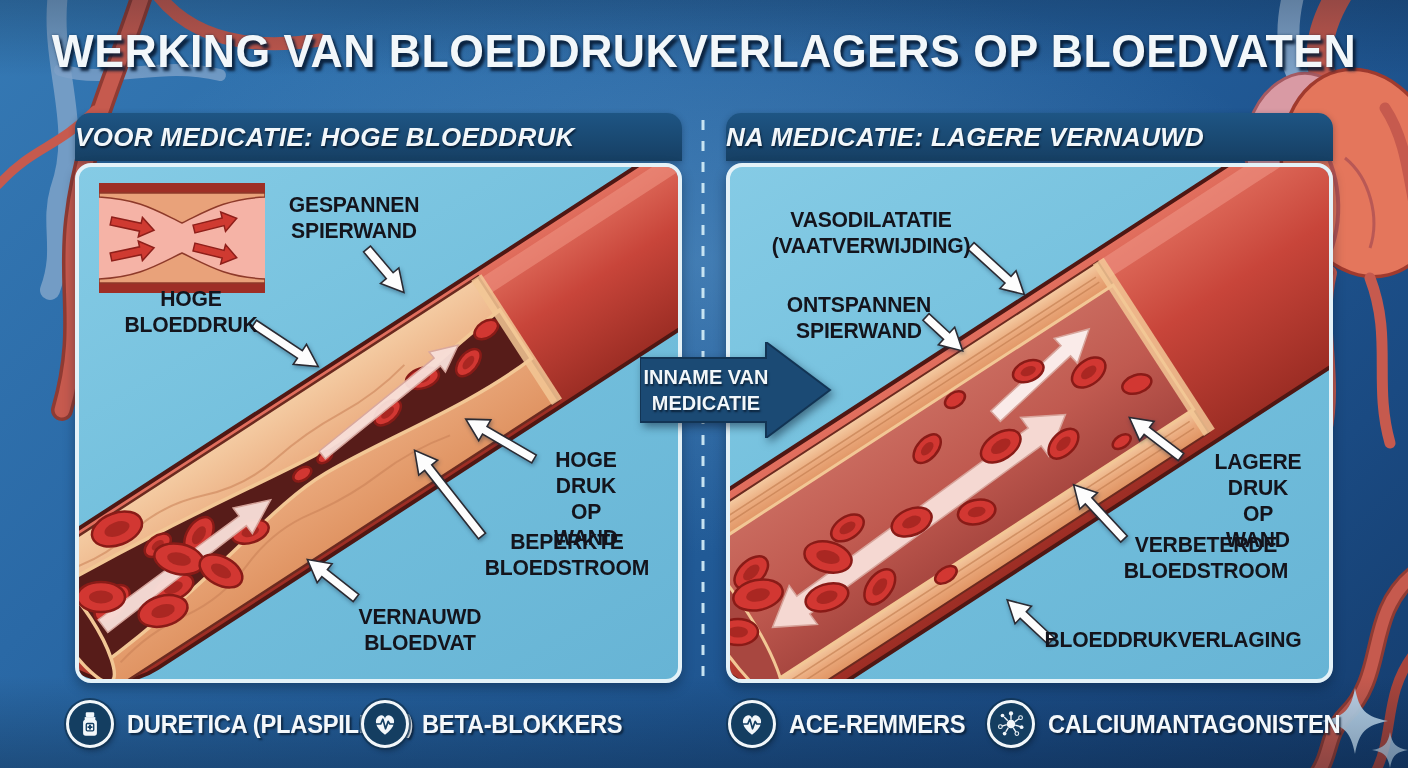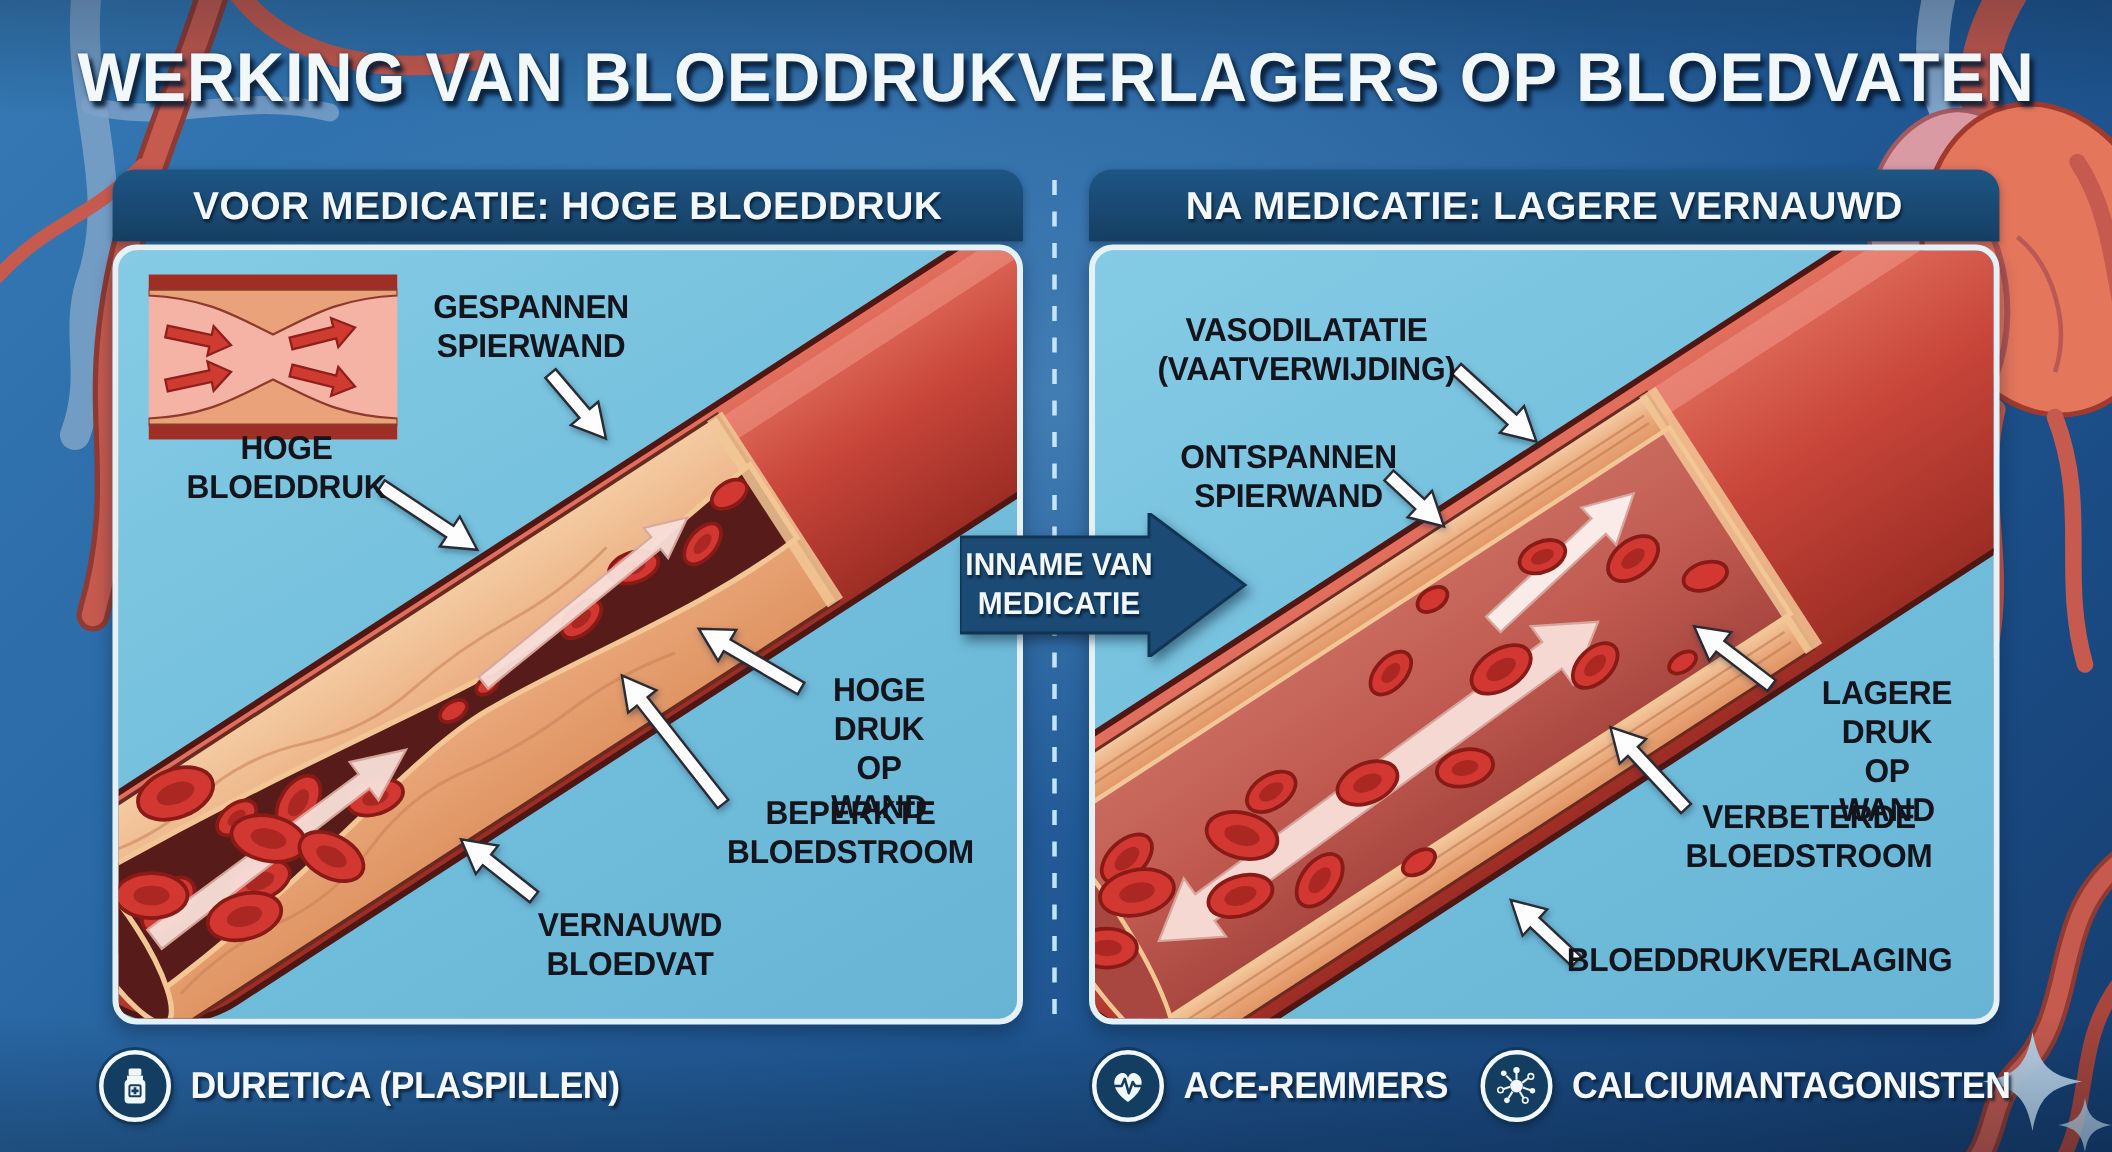--- a/index.html
+++ b/index.html
@@ -11,25 +11,25 @@
   .stage::after{content:"";position:absolute;inset:0;pointer-events:none;
     background:linear-gradient(180deg,rgba(6,20,40,.25) 0%,rgba(6,20,40,0) 10%,rgba(6,20,40,0) 88%,rgba(6,20,40,.3) 100%);}
   .deco{position:absolute;pointer-events:none;}
   .title{position:absolute;left:0;top:24px;width:100%;text-align:center;
     font-size:46px;font-weight:bold;color:#f2f7fa;letter-spacing:.5px;
     transform:scaleX(.97);white-space:nowrap;
     text-shadow:0 0 3px rgba(13,40,70,.55),3px 4px 3px rgba(9,28,52,.9);z-index:5;}
   .panel{position:absolute;top:113px;width:607px;z-index:4;}
   .panel-left{left:75px;}
   .panel-right{left:726px;}
-  .panel-header{height:48px;line-height:48px;text-align:center;
+  .panel-header{height:48px;line-height:48px;
     background:linear-gradient(180deg,#1e5584,#163f63);
     border-radius:15px 15px 0 0;color:#f2f7fa;font-weight:bold;font-size:26px;
     letter-spacing:.3px;text-shadow:1px 2px 2px rgba(8,25,45,.85);
-    box-shadow:0 2px 6px rgba(8,25,45,.35);}
+    box-shadow:0 2px 6px rgba(8,25,45,.35);font-style:italic;}
   .panel-body{position:relative;margin-top:2px;height:512px;
     border:4px solid #e4f2f8;border-radius:16px;overflow:hidden;
     background:linear-gradient(150deg,#85cbe5 0%,#74c0dd 45%,#67b4d5 100%);
     box-shadow:0 5px 12px rgba(8,25,45,.4);}
   .panel-body svg.fill{position:absolute;left:0;top:0;}
   .lbl{position:absolute;transform:translateX(-50%) scaleX(.96);
     font-size:22px;line-height:1.18;font-weight:bold;color:#14141c;
     text-align:center;white-space:pre-line;letter-spacing:-.2px;z-index:6;}
   .ptr{position:absolute;left:0;top:0;z-index:5;pointer-events:none;
     filter:drop-shadow(1px 2px 2px rgba(15,35,60,.4));}
@@ -362,20 +362,29 @@
         <rect x="24" y="10" width="16" height="9" rx="2" fill="#f2f7fa"></rect>
         <rect x="22" y="19" width="20" height="6" fill="#f2f7fa"></rect>
         <rect x="19" y="24" width="26" height="30" rx="5" fill="#f2f7fa"></rect>
         <rect x="25" y="31" width="14" height="14" rx="2" fill="none" stroke="#143e61" stroke-width="2.5"></rect>
         <path d="M32,33.5 V42.5 M27.5,38 H36.5" stroke="#143e61" stroke-width="3.5"></path>
       </svg>
     </div>
     <div class="legend-label">DURETICA (PLASPILLEN)</div>
   </div>
 
+  <div class="legend-item" style="left:361px">
+    <div class="legend-icon">
+      <svg width="34" height="34" viewBox="0 0 64 64">
+        <path d="M32,52 C13,39 11,24 20,17.5 C26.5,13 31,17 32,22 C33,17 37.5,13 44,17.5 C53,24 51,39 32,52 Z" fill="#f2f7fa"></path>
+        <path d="M13,32 H24 L28,23 L33,41 L38,27 L41,32 H51" stroke="#143e61" stroke-width="3.2" fill="none" stroke-linejoin="round" stroke-linecap="round"></path>
+      </svg>
+    </div>
+    <div class="legend-label">BETA-BLOKKERS</div>
+  </div>
 
   <div class="legend-item" style="left:728px">
     <div class="legend-icon">
       <svg width="34" height="34" viewBox="0 0 64 64">
         <path d="M32,52 C13,39 11,24 20,17.5 C26.5,13 31,17 32,22 C33,17 37.5,13 44,17.5 C53,24 51,39 32,52 Z" fill="#f2f7fa"></path>
         <path d="M13,32 H24 L28,23 L33,41 L38,27 L41,32 H51" stroke="#143e61" stroke-width="3.2" fill="none" stroke-linejoin="round" stroke-linecap="round"></path>
       </svg>
     </div>
     <div class="legend-label">ACE-REMMERS</div>
   </div>

